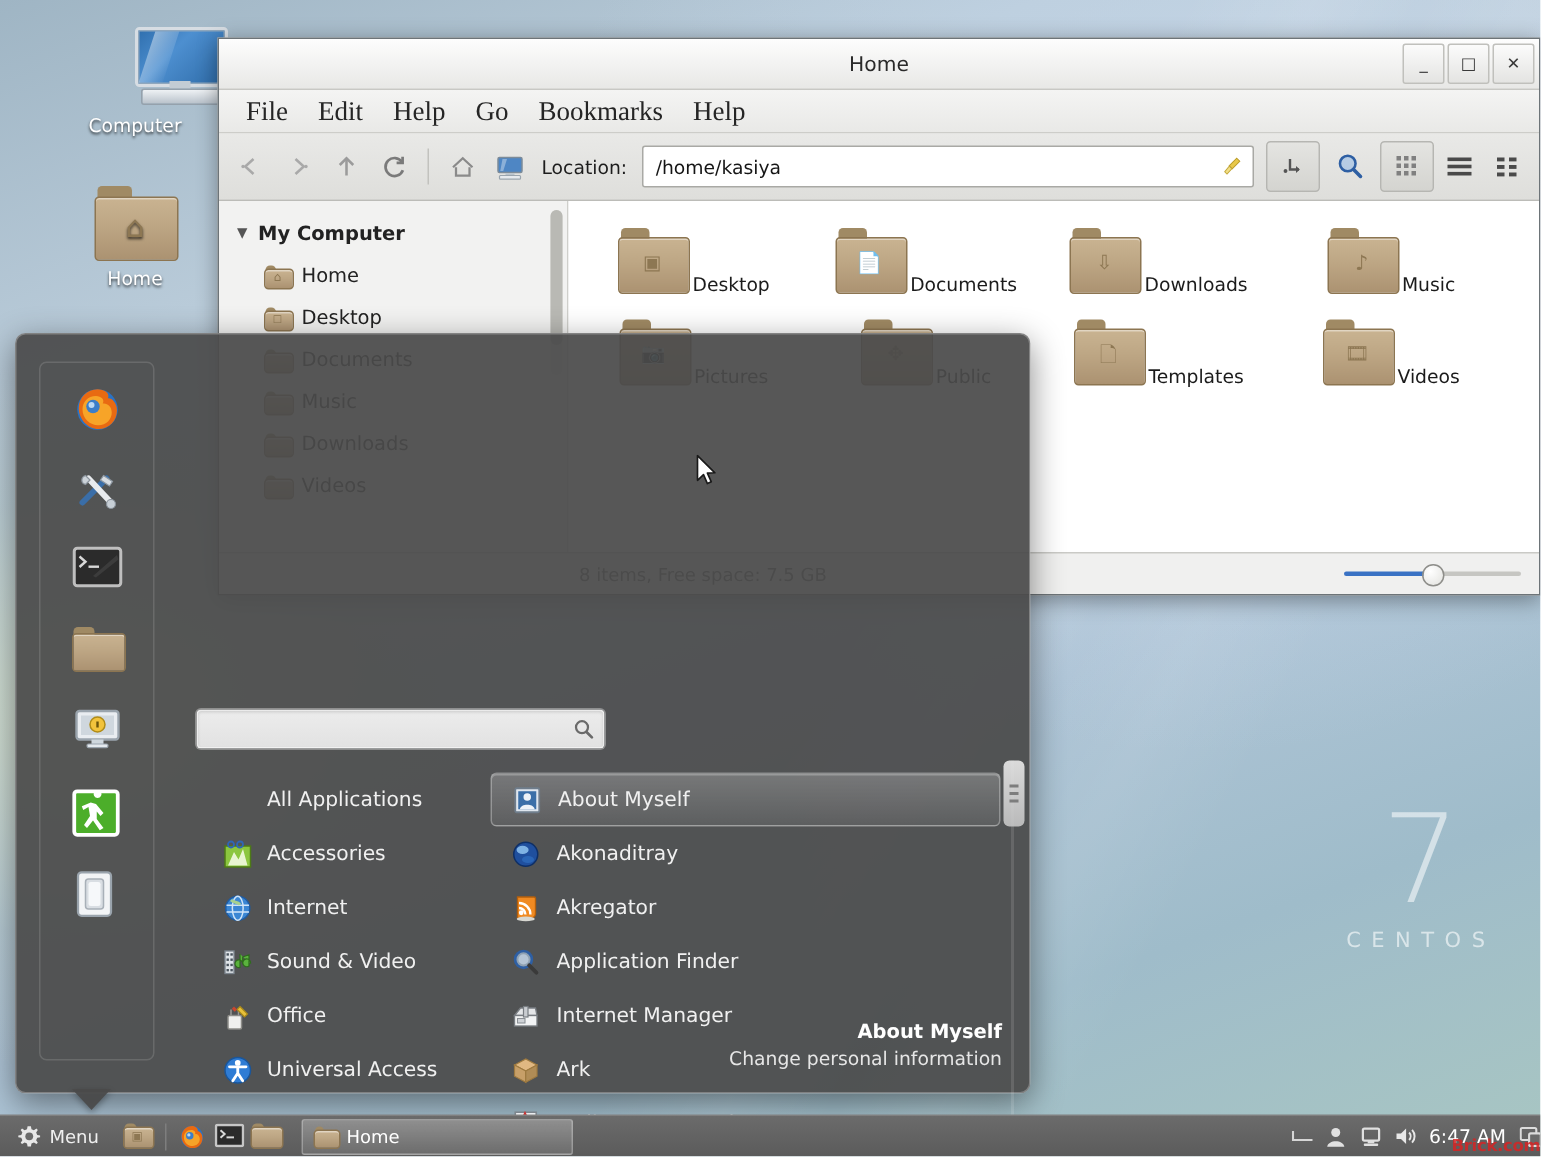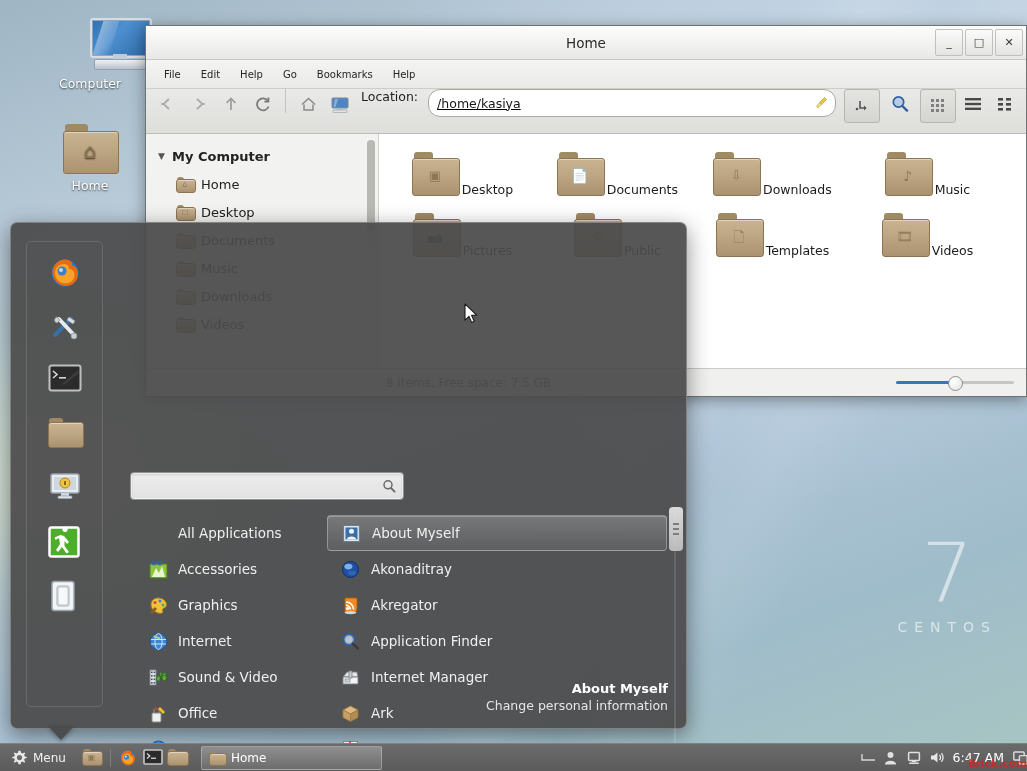--- a/index.html
+++ b/index.html
@@ -97,38 +97,38 @@
     background: linear-gradient(#fbfbfb,#e4e4e2);
     border:1px solid #c0c0bc; border-radius:2px;
     color:#3a3a3a; font-size:11px;
   }
   #fm-menubar {
     height:28px; flex:0 0 28px;
     background: linear-gradient(#f4f4f3,#e9e9e7);
     border-bottom:1px solid #cdcdc9;
     display:flex; align-items:center; padding-left:10px; gap:4px;
   }
-  #fm-menubar .mi { padding:3px 8px; font-size:10px; color:#252525; border-radius:2px; }
+  #fm-menubar .mi { padding:3px 8px; font-size:18px; color:#252525; border-radius:2px;font-family:Liberation Serif, serif; }
 
   #fm-toolbar {
     height:44px; flex:0 0 44px;
     background: linear-gradient(#e9e9e7,#dededb);
     border-bottom:1px solid #bcbcb8;
-    display:flex; padding:0 6px; gap:2px;
+    display:flex; align-items:center; padding:0 6px; gap:2px;
   }
   .tb-btn {
     width:30px; height:30px; display:flex; align-items:center; justify-content:center;
     color:#707070; border-radius:3px;
   }
   .tb-btn.dim { color:#a9a9a9; }
   .tb-sep { width:1px; height:24px; background:#c2c2be; margin:0 5px; }
   #loc-label { font-size:12.5px; color:#1d1d1d; margin:0 8px 0 4px; }
   #loc-wrap {
     flex:1; height:26px; background:#fff; border:1px solid #a9a9a5;
-    display:flex; align-items:center; padding:0 6px; border-radius:12px;text-decoration:underline;
+    display:flex; align-items:center; padding:0 6px; border-radius:2px;
   }
   #loc-input {
     flex:1; border:0; outline:0; background:transparent;
     font-family:inherit; font-size:12.5px; color:#151515;
   }
   .tb-group {
     background: linear-gradient(#e4e4e1,#d4d4d0);
     border:1px solid #b6b6b2; border-radius:3px;
     display:flex; align-items:center; height:32px; padding:0 2px;
   }
@@ -650,32 +650,20 @@
       <div class="cat-row">
         <span class="cicon">
           <svg width="19" height="19" viewBox="0 0 19 19">
               <rect x="1" y="4" width="17" height="14" fill="#8cc63f" stroke="#4d7a16" stroke-width="1"></rect>
               <path d="M3 17 L7 8 L10 13 L13 6 L16 17 Z" fill="#e8f5d0"></path>
               <circle cx="5" cy="3" r="2" fill="none" stroke="#2f66b5" stroke-width="1.2"></circle>
               <circle cx="11" cy="3" r="2" fill="none" stroke="#2f66b5" stroke-width="1.2"></circle>
             </svg>
         </span>
         <span>Accessories</span>
-      </div>
-      <div class="cat-row">
-        <span class="cicon">
-          <svg width="19" height="19" viewBox="0 0 19 19">
-              <path d="M9 2 C14 2 17.5 5 17.5 9 C17.5 12 14 11.5 13.5 13.5 C13 15.5 15 16 13 17 C10 18.4 2 15 2 9 C2 5 4.5 2 9 2 Z" fill="#f0c23a" stroke="#a8811a" stroke-width="1"></path>
-              <circle cx="6" cy="6.5" r="1.5" fill="#d94141"></circle>
-              <circle cx="11" cy="5" r="1.5" fill="#3a7fd0"></circle>
-              <circle cx="14" cy="9" r="1.5" fill="#4caf50"></circle>
-              <path d="M1 16 L6 11 L8 13 L3 18 Z" fill="#8a5a2a"></path>
-            </svg>
-        </span>
-        <span>Graphics</span>
       </div>
       <div class="cat-row">
         <span class="cicon">
           <svg width="19" height="19" viewBox="0 0 19 19">
               <circle cx="9.5" cy="9.5" r="8" fill="#3a86d4" stroke="#1f5ba1" stroke-width="1"></circle>
               <ellipse cx="9.5" cy="9.5" rx="3.6" ry="8" fill="none" stroke="#cfe4f7" stroke-width="1"></ellipse>
               <path d="M2 7.5 H17 M2 12 H17" stroke="#cfe4f7" stroke-width="1"></path>
               <path d="M5 4 C7 6 9 5 11 7" fill="none" stroke="#a7d18e" stroke-width="2"></path>
             </svg>
         </span>

